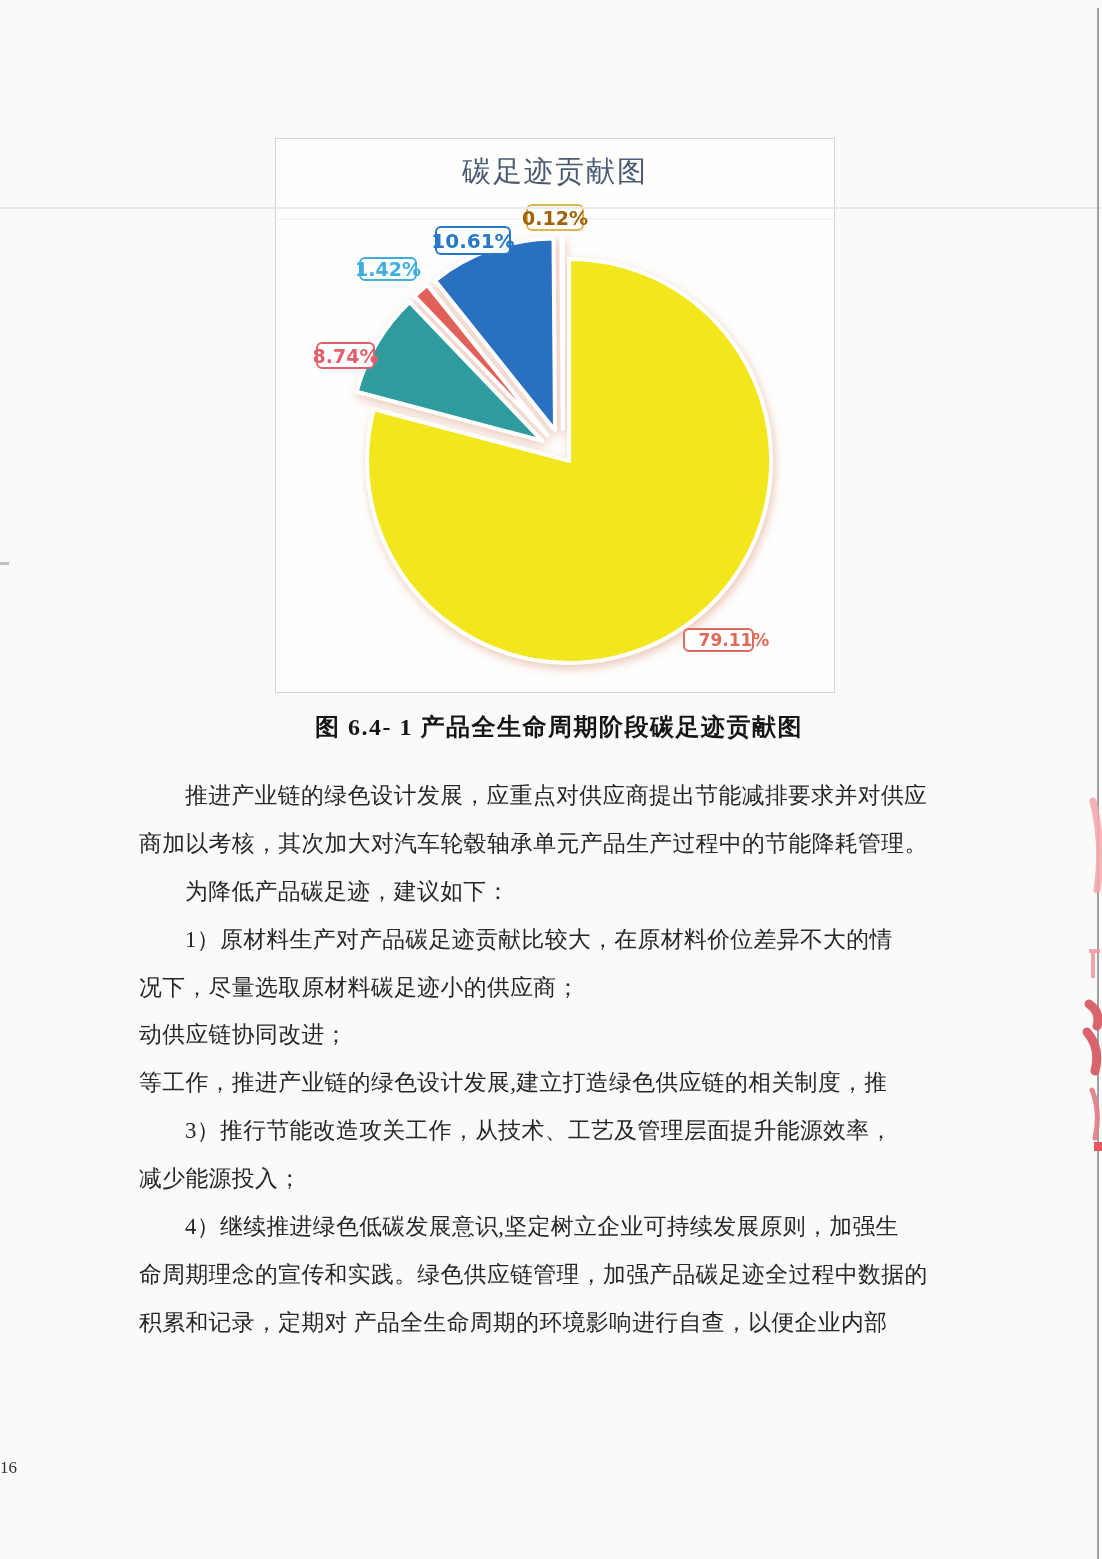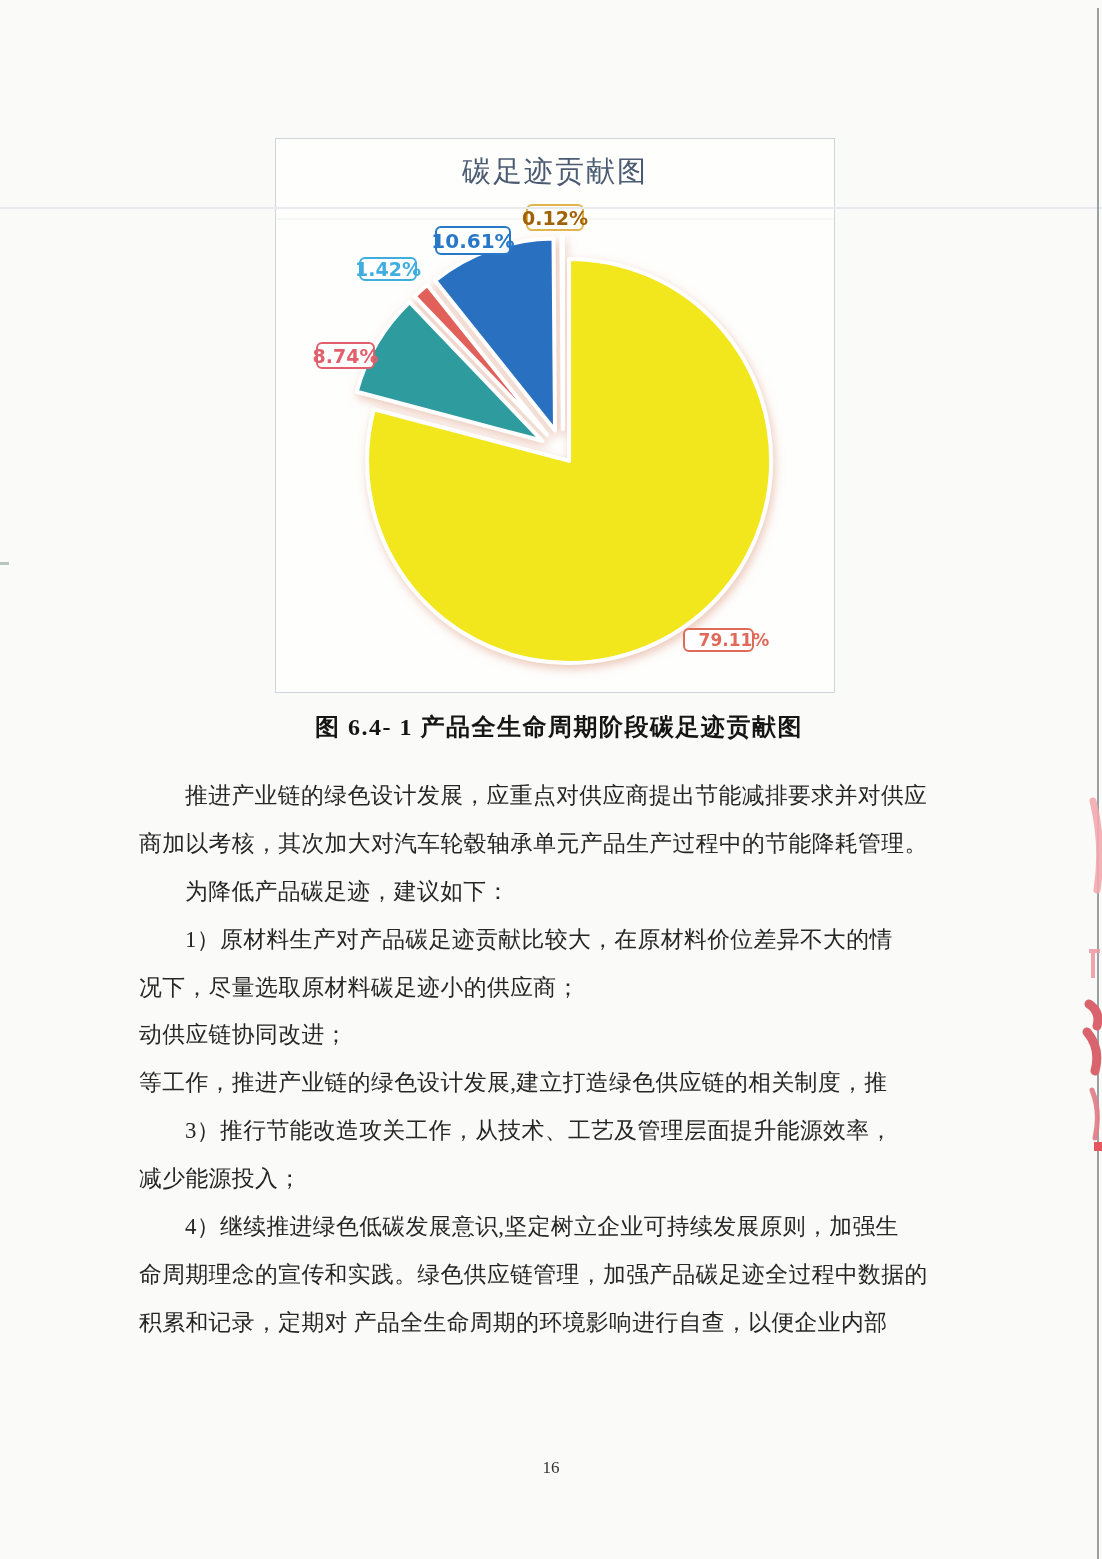--- a/index.html
+++ b/index.html
@@ -43,21 +43,21 @@
     font-size:24px;font-weight:600;letter-spacing:1.5px;color:#151515;
     transform:translateX(8px);
   }
 
   
   .body-text{position:absolute;left:139px;top:772px;width:850px;z-index:1;}
   .tl{height:47.9px;line-height:47.9px;font-size:22.8px;letter-spacing:.4px;white-space:nowrap;}
   .tl.ind{text-indent:46px;}
 
   .page-number{
-    position:absolute;top:1458px;left:0;width:1102px;text-align:center;
+    position:absolute;top:1458px;left:0;width:1102px;text-align:left;
     font-size:17px;color:#333;
   }
 
   .stamp-svg{position:absolute;left:0;top:0;z-index:8;pointer-events:none;}
 </style>
 </head>
 <body>
 
 <div class="scanline" style="top:207px"></div>
 <div class="edge-line"></div>

